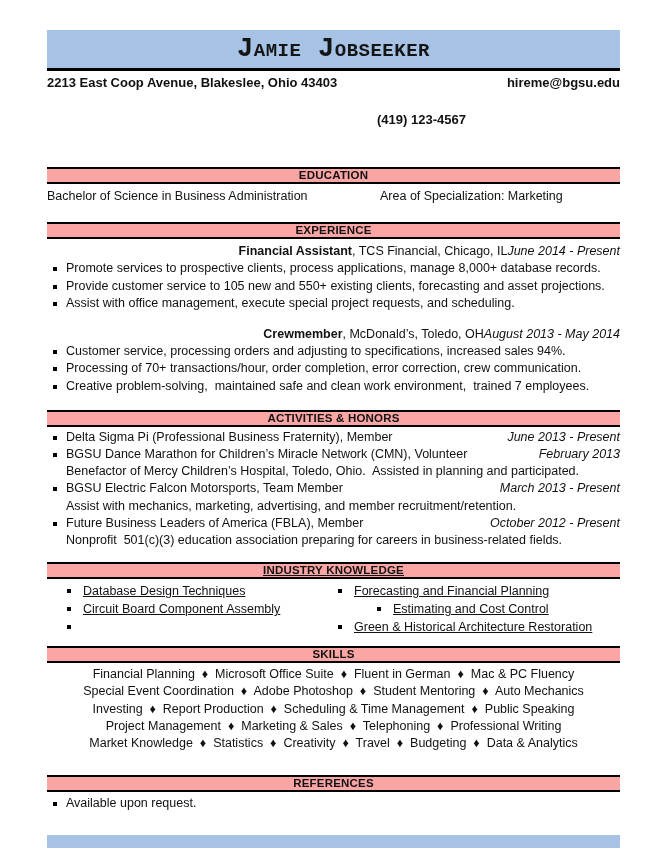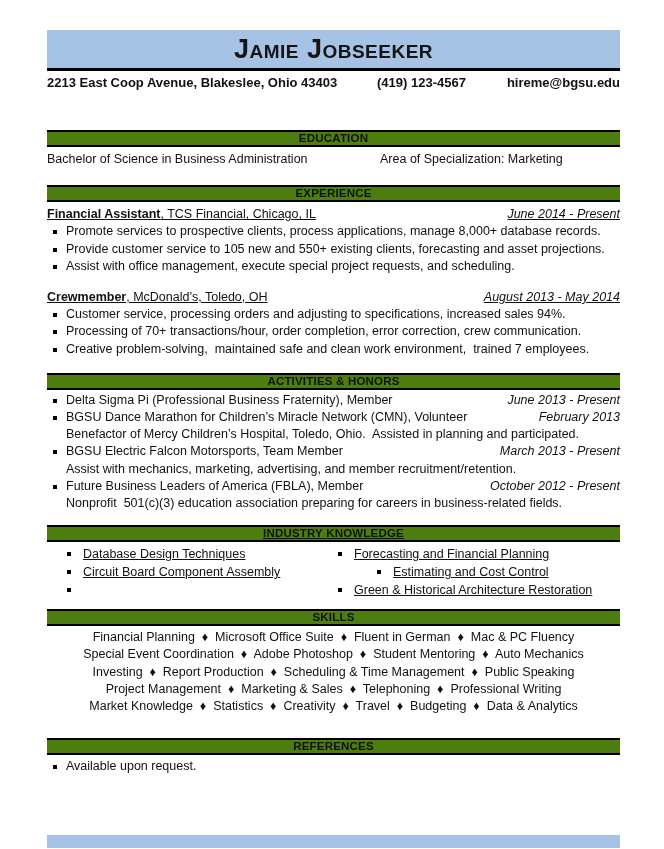--- a/index.html
+++ b/index.html
@@ -16,43 +16,43 @@
     overflow:hidden;
   }
   .content { margin:0 44px 0 47px; }
 
   
   .name-banner {
     margin-top:30px;
     height:41px;
     background:#a6c2e4;
     border-bottom:3px solid #000;
-    display:flex; align-items:center; justify-content:center;
+    display:flex; align-items:center; justify-content:center;font-family:Liberation Mono, monospace;
   }
   .name {
     font-variant: small-caps;
     font-weight:bold;
     font-size:27px;
     letter-spacing:0.5px;
     color:#151515;
   }
   .contact {
     display:flex;
     margin-top:3px;
     font-weight:bold;
     font-size:13px;
     line-height:18px;
   }
   .contact .address { flex:0 0 330px; }
-  .contact .phone   { flex:1; }
+  .contact .phone   { flex:1;margin-top:37px; }
   .contact .email   { text-align:right; }
 
   
   .banner {
-    background:#4d7c0f;
+    background:#fca5a5;
     border-top:2px solid #000;
     border-bottom:2px solid #000;
     text-align:center;
     font-weight:bold;
     font-size:11.5px;
     line-height:13px;
     padding:0;
     letter-spacing:0.2px;
     height:17px;
     display:flex; align-items:center; justify-content:center;
@@ -66,21 +66,21 @@
 
   
   .edu { padding-top:4px; }
   .edu-row { display:flex; }
   .edu-row .left  { flex:0 0 333px; }
   .edu-row .right { flex:1; }
 
   
   .sec-edu { margin-top:38px; }
   .sec-exp { margin-top:17px; }
-  .job-head { display:flex; justify-content:space-between; margin-top:4px;text-decoration:underline; }
+  .job-head { display:flex; justify-content:flex-end; margin-top:4px; }
   .job-head .dates { white-space:nowrap; }
   .job2 { margin-top:14px; }
 
   .b-row { display:flex; }
   .bullet {
     flex:none;
     width:4px; height:4px;
     background:#000;
     margin:7px 9px 0 6px;
   }

